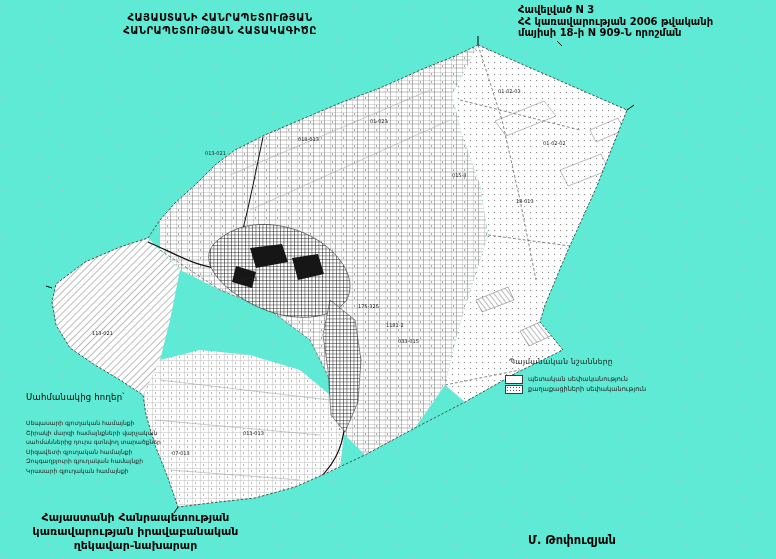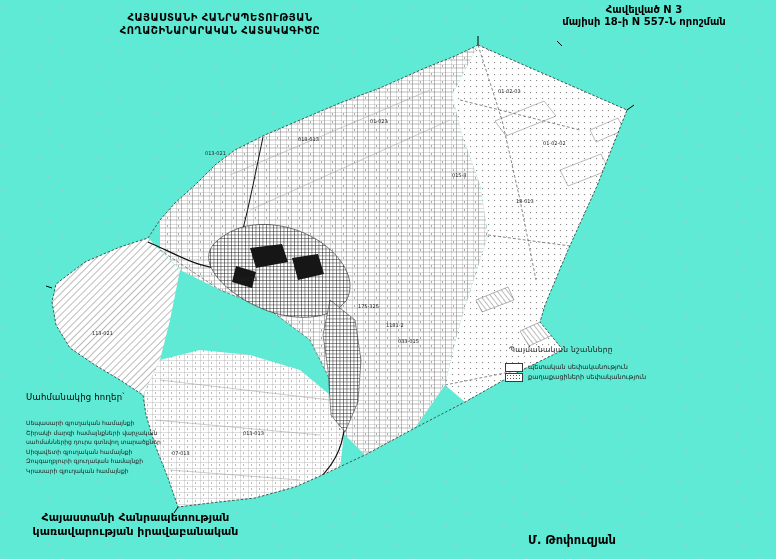--- a/index.html
+++ b/index.html
@@ -6,25 +6,25 @@
   #canvas{
     position:relative;width:776px;height:559px;background:#5eead4;
     font-family:"DejaVu Sans",sans-serif;color:#000;overflow:hidden;
   }
   
   .title-block{
     position:absolute;left:52px;top:11px;width:336px;text-align:center;
     font-weight:bold;font-size:10px;line-height:13px;letter-spacing:.5px;color:#000;
   }
   .header-right{
-    position:absolute;right:6px;top:4px;width:252px;text-align:center;
+    position:absolute;right:6px;top:4px;width:252px;
     font-weight:bold;font-size:10px;line-height:11.5px;color:#000;
   }
   .legend{position:absolute;left:505px;top:341px;width:190px;color:#222;}
-  .legend-title{font-size:7.5px;letter-spacing:.3px;color:#1a1a1a;margin:4px 0 9px 4px;}
+  .legend-title{font-size:7.5px;letter-spacing:.3px;color:#1a1a1a;margin:16px 0 9px 4px;}
   .legend-row{display:flex;align-items:flex-start;gap:5px;margin-bottom:1px;}
   .chip{width:16px;height:7px;border:1px solid #3a3a3a;background:#fff;flex:0 0 auto;}
   .chip.dotted{background-image:radial-gradient(#555 .7px,transparent .8px);background-size:3px 3px;}
   .chip.lined{background-image:repeating-linear-gradient(to bottom,#555 0 1px,transparent 1px 3px);}
   .legend-label{font-size:6.5px;line-height:8px;max-width:160px;}
   .adjacent{position:absolute;left:26px;top:392px;width:175px;}
   .adjacent-title{font-size:8.5px;color:#000;margin:0 0 16px 0;letter-spacing:.2px;}
   .adjacent-line{font-size:6px;line-height:9.5px;color:#222;white-space:nowrap;}
   .footer-left{
     position:absolute;left:28px;top:511px;width:215px;text-align:center;
@@ -157,26 +157,27 @@
       <span class="plabel" style="left: 386px; top: 322px;">1181-2</span>
       <span class="plabel" style="left: 398px; top: 338px;">033-015</span>
       <span class="plabel" style="left: 172px; top: 450px;">07-013</span>
       <span class="plabel" style="left: 243px; top: 430px;">013-013</span>
     </div>
 
   <div class="text-layer">
 
     <div class="title-block">
       <div>ՀԱՅԱՍՏԱՆԻ ՀԱՆՐԱՊԵՏՈՒԹՅԱՆ</div>
-      <div>ՀՈՂԱՇԻՆԱՐԱՐԱԿԱՆ ՀԱՏԱԿԱԳԻԾԸ</div>
+      <div>ՀԱՆՐԱՊԵՏՈՒԹՅԱՆ ՀԱՏԱԿԱԳԻԾԸ</div>
     </div>
 
     <div class="header-right">
       <div>Հավելված N 3</div>
-      <div>մայիսի 18-ի N 557-Ն որոշման</div>
+      <div>ՀՀ կառավարության 2006 թվականի</div>
+      <div>մայիսի 18-ի N 909-Ն որոշման</div>
     </div>
 
     <div class="legend">
       <div class="legend-title">Պայմանական նշանները</div>
       <div class="legend-row">
         <span class="chip"></span>
         <span class="legend-label">պետական սեփականություն</span>
       </div>
       <div class="legend-row">
         <span class="chip dotted"></span>
@@ -190,18 +191,19 @@
       <div class="adjacent-line">Շիրակի մարզի համայնքների վարչական</div>
       <div class="adjacent-line">սահմաններից դուրս գտնվող տարածքներ</div>
       <div class="adjacent-line">Սիզավետի գյուղական համայնքի</div>
       <div class="adjacent-line">Զույգաղբյուրի գյուղական համայնքի</div>
       <div class="adjacent-line">Կրասարի գյուղական համայնքի</div>
     </div>
 
     <div class="footer-left">
       <div>Հայաստանի Հանրապետության</div>
       <div>կառավարության իրավաբանական</div>
+      <div>ղեկավար-նախարար</div>
     </div>
 
     <div class="signature">Մ. Թոփուզյան</div>
 
   </div>
 </div>
 
 </body></html>

